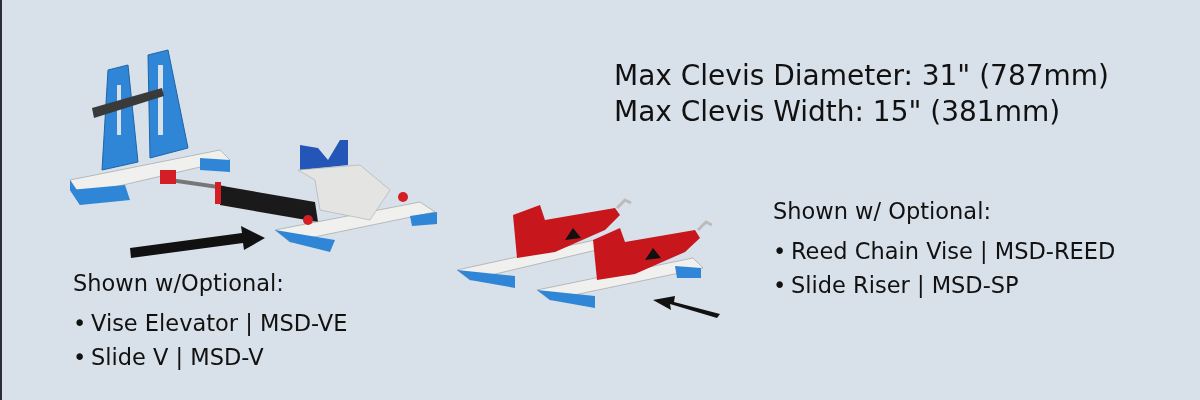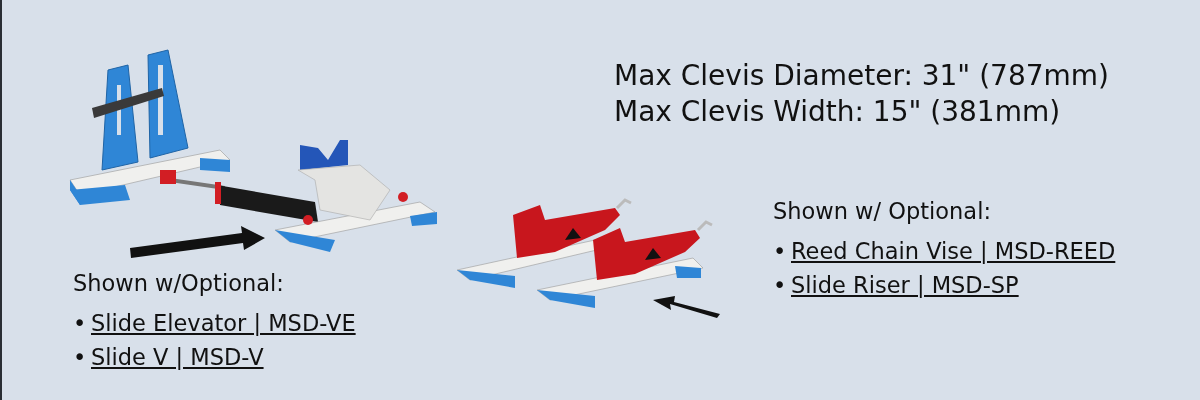--- a/index.html
+++ b/index.html
@@ -8,21 +8,21 @@
     background: #d8e0ea;
     font-family: "DejaVu Sans", "Liberation Sans", sans-serif;
     color: #111;
     position: relative;
   }
   .left-edge { position: absolute; left: 0; top: 0; width: 2px; height: 400px; background: #2a2e34; }
   .specs { position: absolute; left: 614px; top: 58px; font-size: 28px; line-height: 36px; color: #111; }
   .specs div { white-space: nowrap; }
   .opt-block { position: absolute; font-size: 22.5px; line-height: 34px; color: #111; }
   .opt-block .heading { margin-bottom: 6px; white-space: nowrap; }
-  .opt-block ul { list-style: none; margin: 0; padding: 0; text-decoration: underline; }
+  .opt-block ul { list-style: none; margin: 0; padding: 0; }
   .opt-block li { white-space: nowrap; }
   .opt-block li .bullet { display: inline-block; width: 18px; }
   .opt-left { left: 73px; top: 266px; }
   .opt-right { left: 773px; top: 194px; }
   .illus { position: absolute; }
 </style>
 </head>
 <body>
 
 <div class="left-edge"></div>
@@ -90,16 +90,16 @@
   <div class="heading">Shown w/ Optional:</div>
   <ul>
     <li><span class="bullet">•</span><span>Reed Chain Vise | MSD-REED</span></li>
     <li><span class="bullet">•</span><span>Slide Riser | MSD-SP</span></li>
   </ul>
 </div>
 
 <div class="opt-block opt-left">
   <div class="heading">Shown w/Optional:</div>
   <ul>
-    <li><span class="bullet">•</span><span>Slide Elevator | MSD-VE</span></li>
+    <li><span class="bullet">•</span><span>Vise Elevator | MSD-VE</span></li>
     <li><span class="bullet">•</span><span>Slide V | MSD-V</span></li>
   </ul>
 </div>
 
 </body></html>

